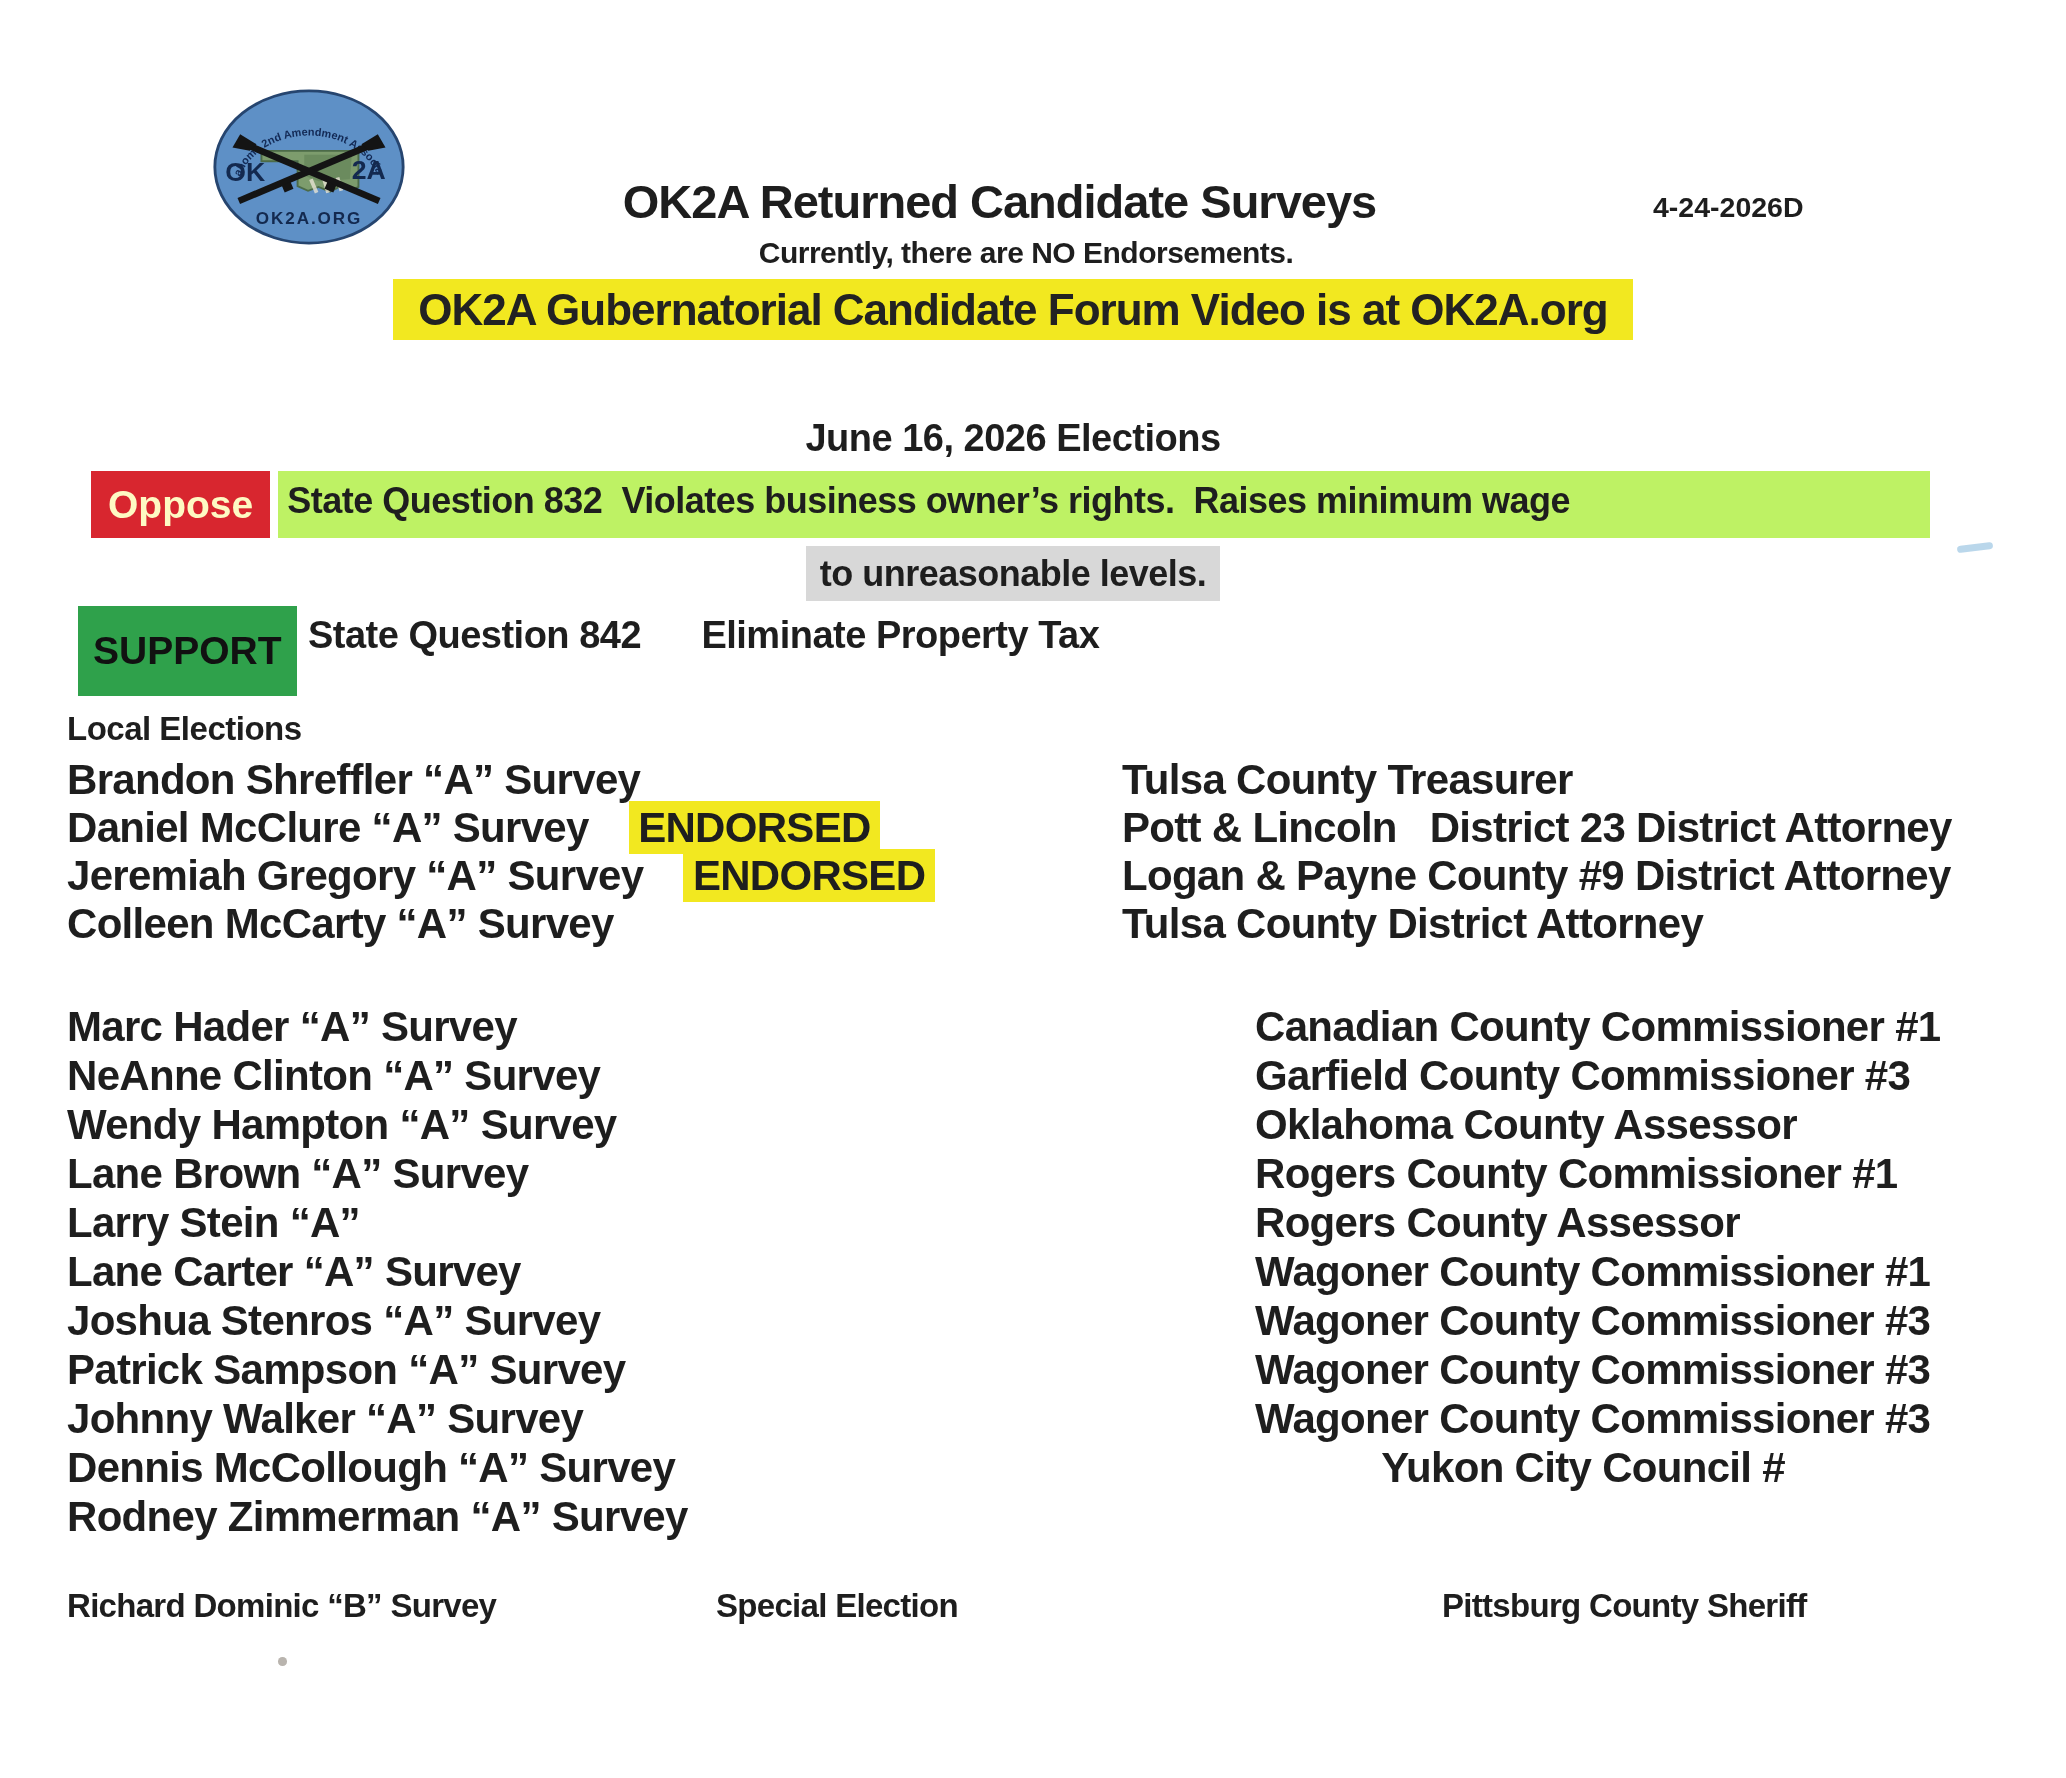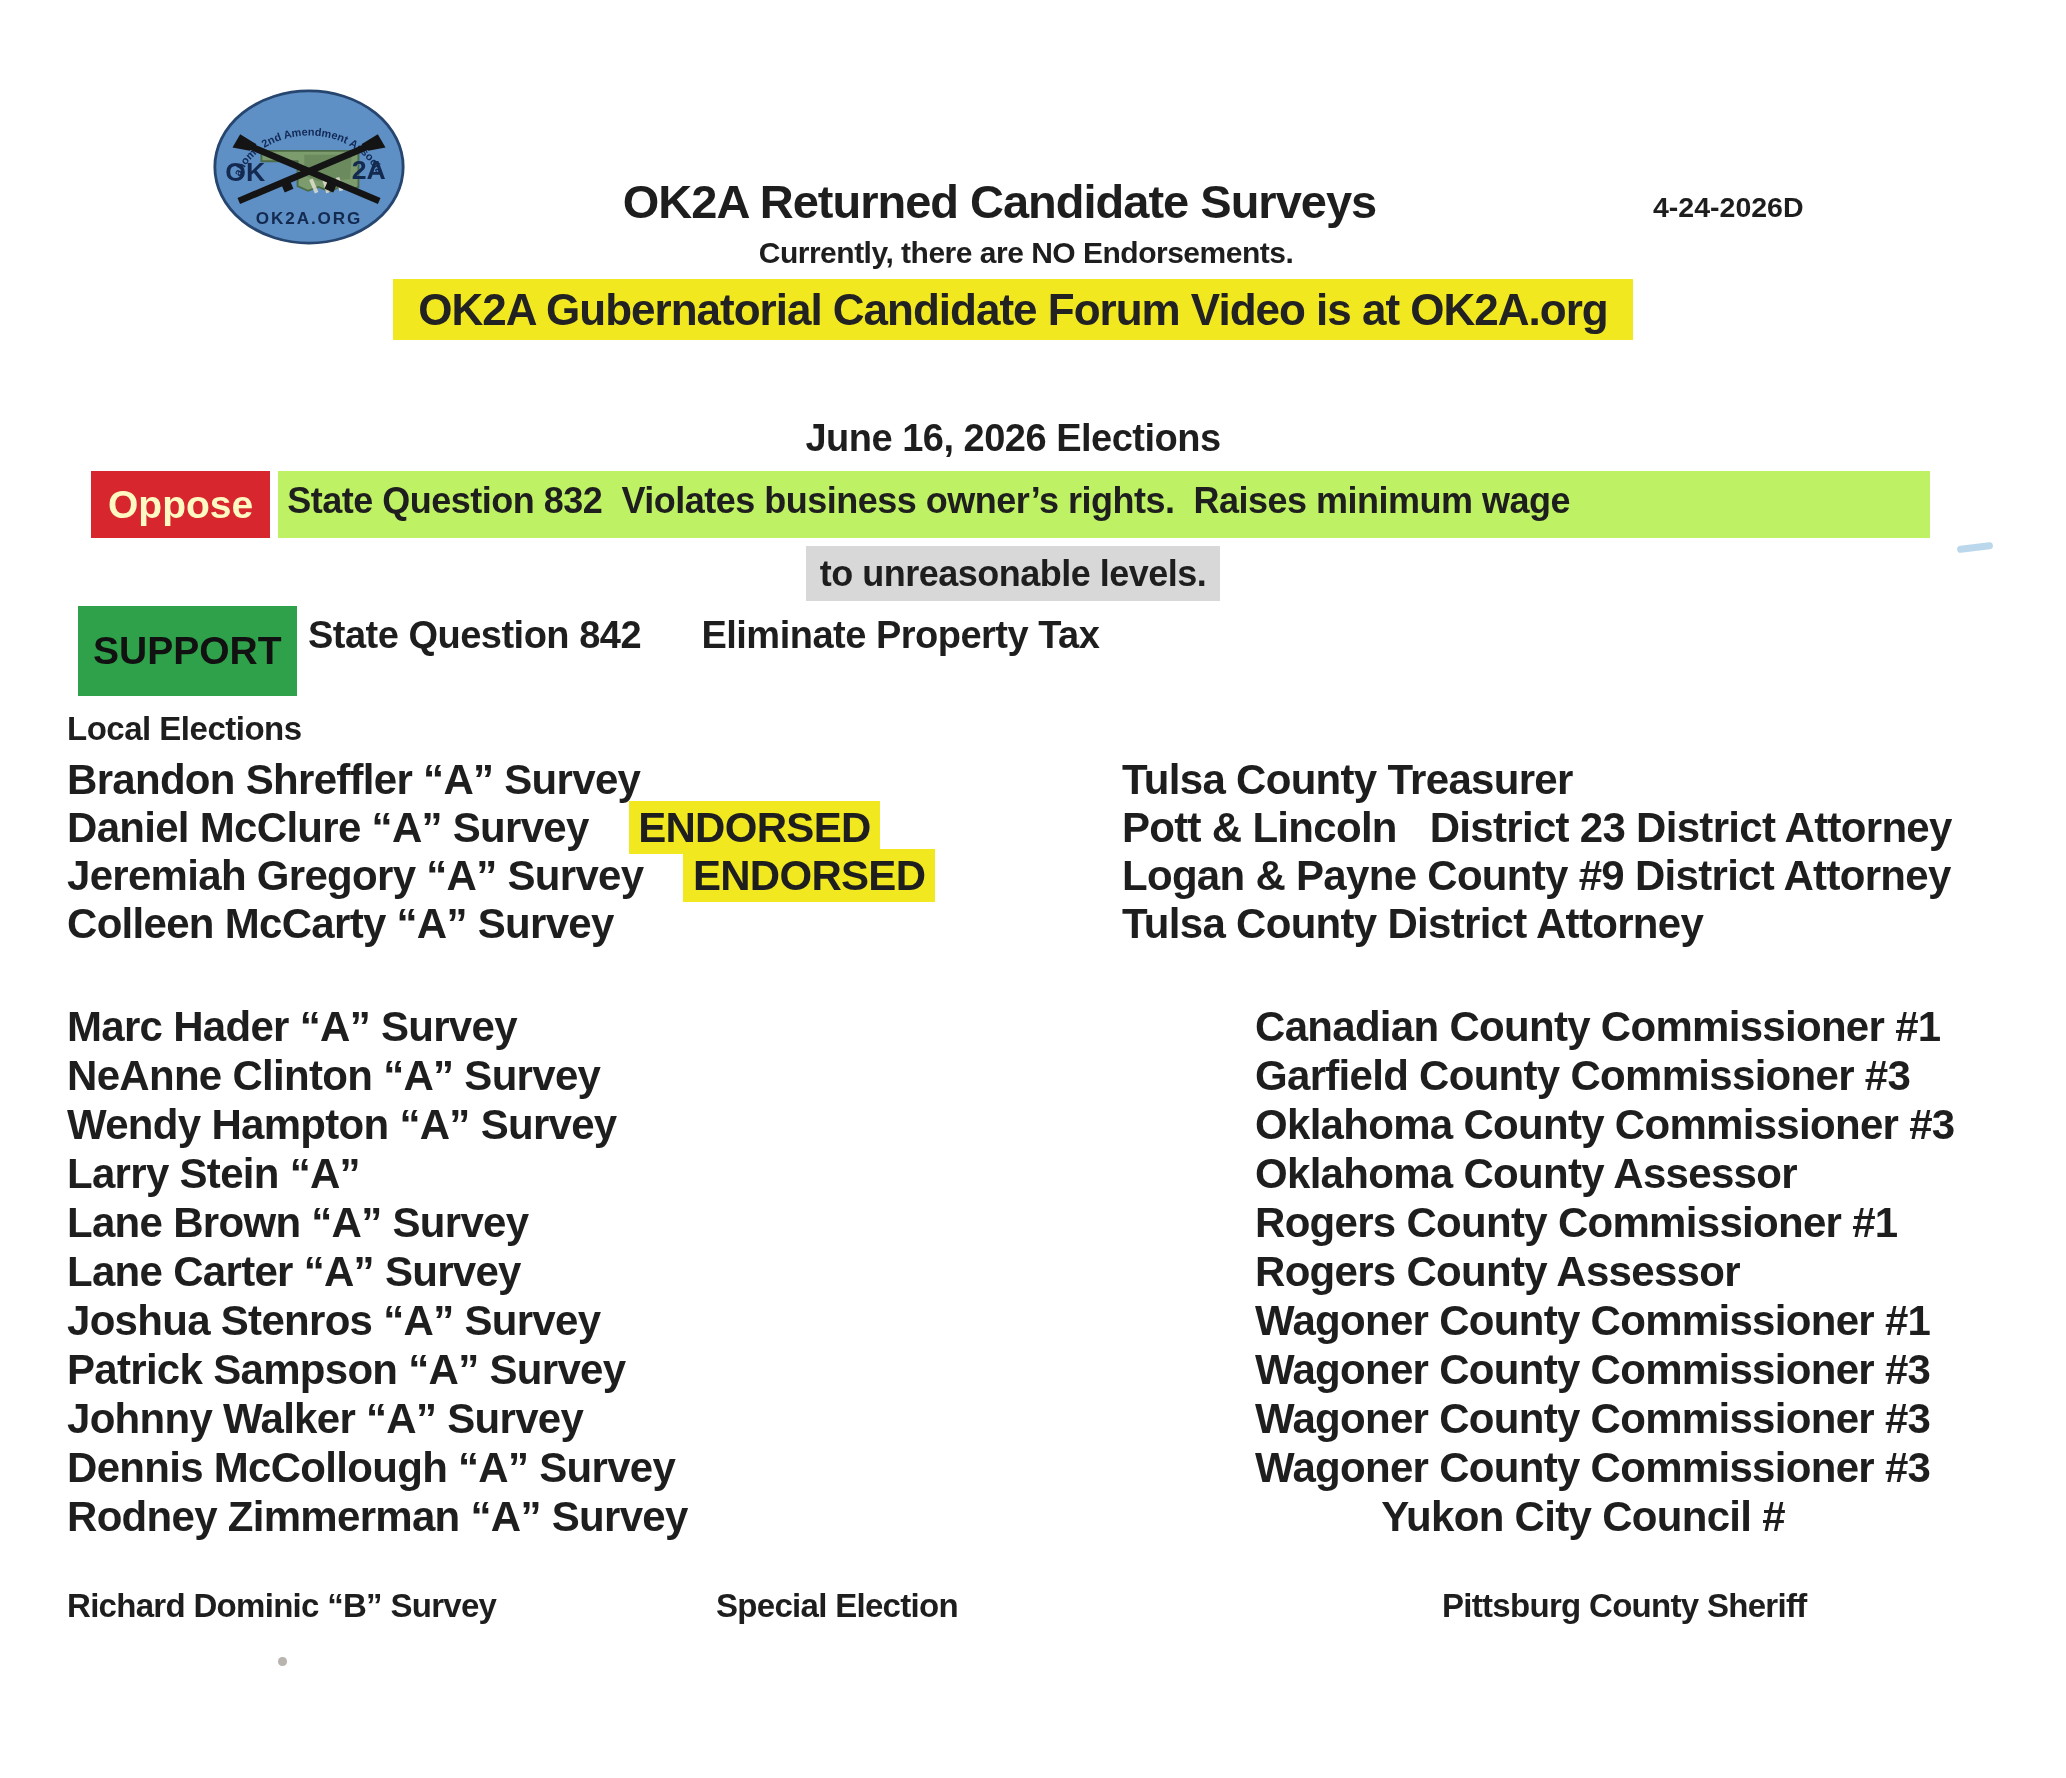--- a/index.html
+++ b/index.html
@@ -169,34 +169,33 @@
     <div class="row">Tulsa County Treasurer</div>
     <div class="row">Pott &amp; Lincoln   District 23 District Attorney</div>
     <div class="row">Logan &amp; Payne County #9 District Attorney</div>
     <div class="row">Tulsa County District Attorney</div>
   </div>
 
   <div class="col left-block2">
     <div class="row">Marc Hader “A” Survey</div>
     <div class="row">NeAnne Clinton “A” Survey</div>
     <div class="row">Wendy Hampton “A” Survey</div>
+    <div class="row">Lane Brown “A” Survey</div>
     <div class="row">Larry Stein “A”</div>
-    <div class="row">Lane Brown “A” Survey</div>
     <div class="row">Lane Carter “A” Survey</div>
     <div class="row">Joshua Stenros “A” Survey</div>
     <div class="row">Patrick Sampson “A” Survey</div>
     <div class="row">Johnny Walker “A” Survey</div>
     <div class="row">Dennis McCollough “A” Survey</div>
     <div class="row">Rodney Zimmerman “A” Survey</div>
   </div>
 
   <div class="col right-block2">
     <div class="row">Canadian County Commissioner #1</div>
     <div class="row">Garfield County Commissioner #3</div>
-    <div class="row">Oklahoma County Commissioner #3</div>
     <div class="row">Oklahoma County Assessor</div>
     <div class="row">Rogers County Commissioner #1</div>
     <div class="row">Rogers County Assessor</div>
     <div class="row">Wagoner County Commissioner #1</div>
     <div class="row">Wagoner County Commissioner #3</div>
     <div class="row">Wagoner County Commissioner #3</div>
     <div class="row">Wagoner County Commissioner #3</div>
     <div class="row centered">Yukon City Council #</div>
   </div>
 

